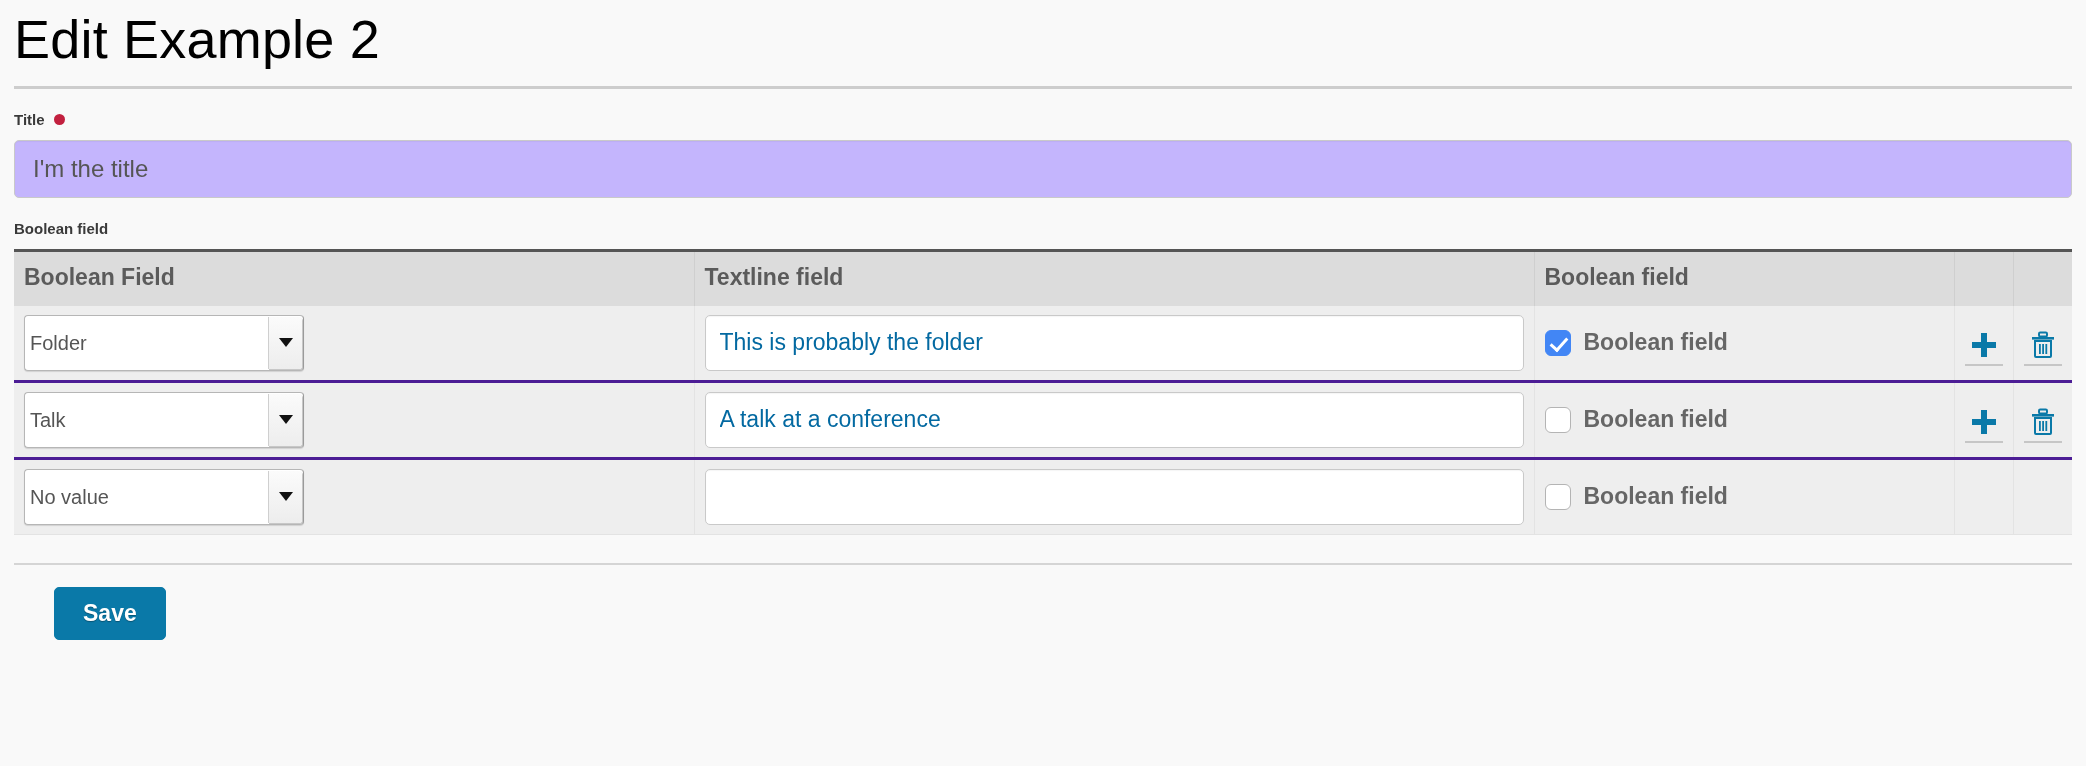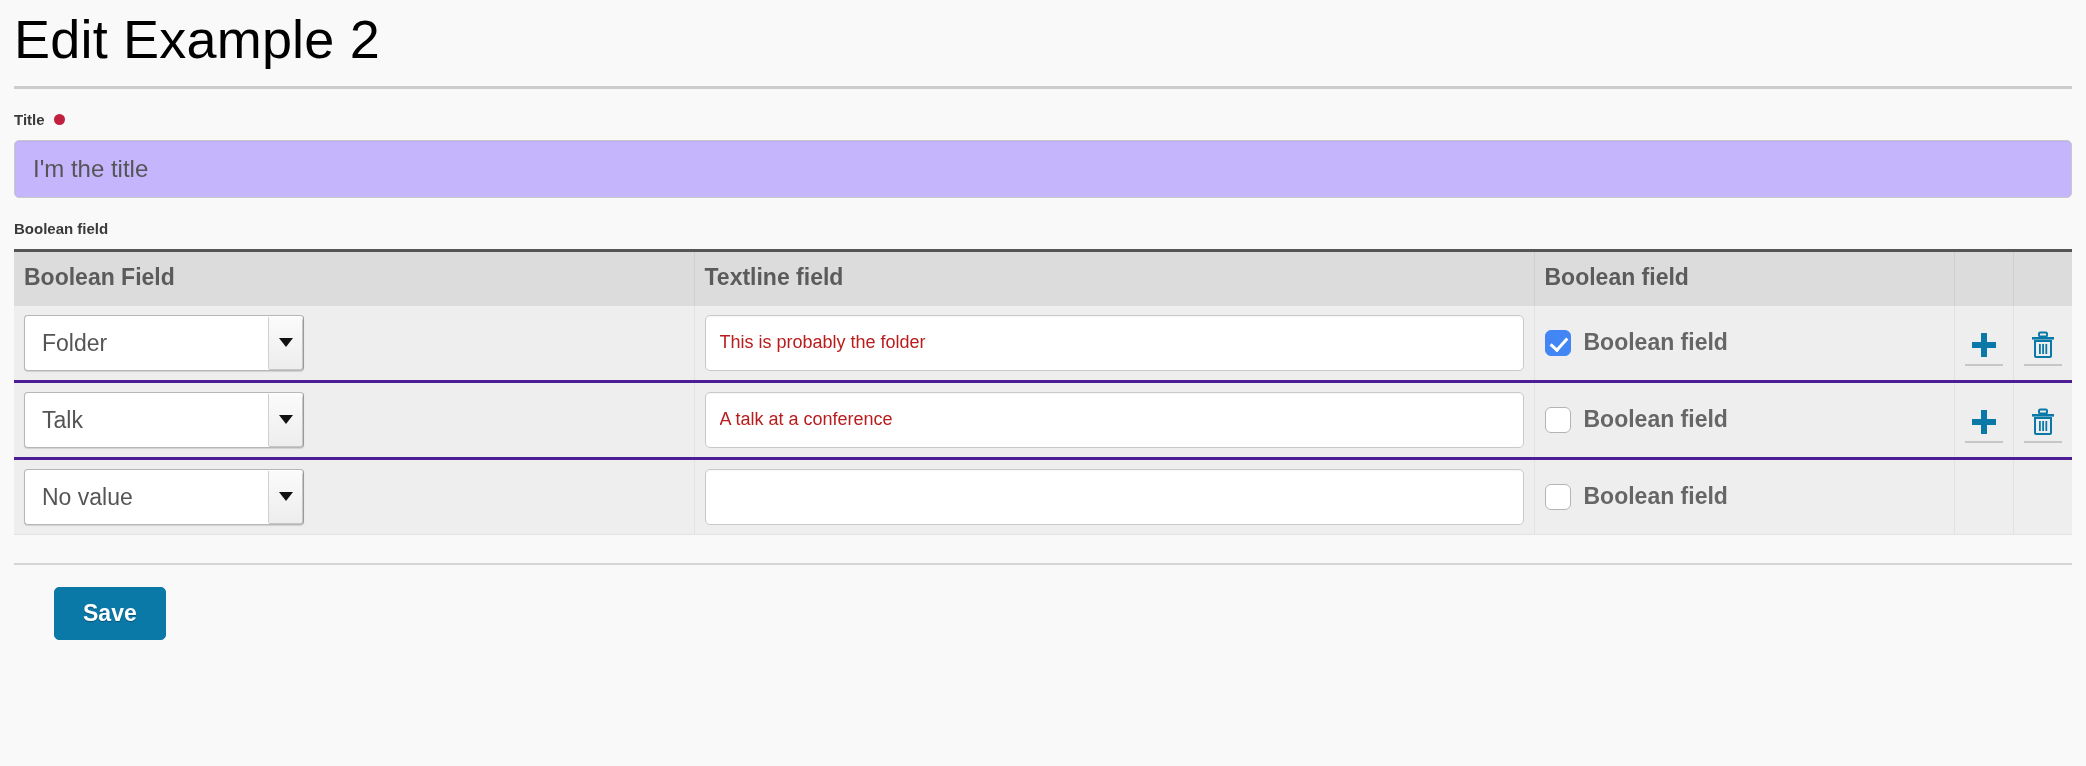--- a/index.html
+++ b/index.html
@@ -115,22 +115,22 @@
     position: relative;
     display: inline-block;
     width: 280px;
     height: 56px;
   }
   select.choice-select {
     -webkit-appearance: none;
     appearance: none;
     width: 100%;
     height: 100%;
-    padding: 0 48px 0 17px;
-    font-size: 23px;
+    padding: 0 48px 0 5px;
+    font-size: 20px;
     font-family: "Liberation Sans", sans-serif;
     color: #555;
     background: #fff;
     border: 1px solid #b6b6b6;
     border-right: 1px solid #9a9a9a;
     border-radius: 4px;
     box-shadow: 0 1px 1px rgba(0,0,0,0.12);
     outline: none;
     cursor: pointer;
   }
@@ -156,23 +156,23 @@
     border-right: 7px solid transparent;
     border-top: 9px solid #111;
   }
 
   
   .cell-input {
     display: block;
     width: 100%;
     height: 56px;
     padding: 4px 14px;
-    font-size: 18px;
+    font-size: 23px;
     font-family: "Liberation Sans", sans-serif;
-    color: #b91c1c;
+    color: #0369a1;
     background: #fff;
     border: 1px solid #c9c9c9;
     border-radius: 5px;
     box-shadow: inset 0 1px 1px rgba(0,0,0,0.04);
     outline: none;
   }
 
   
   .bool-cell {
     display: flex;

